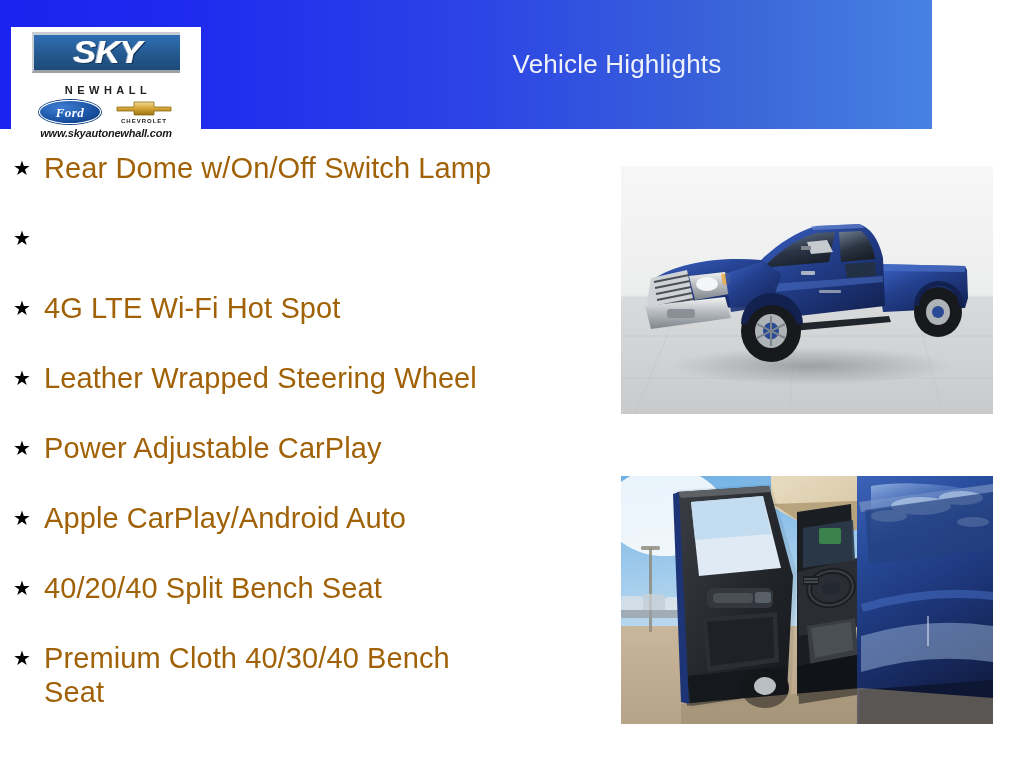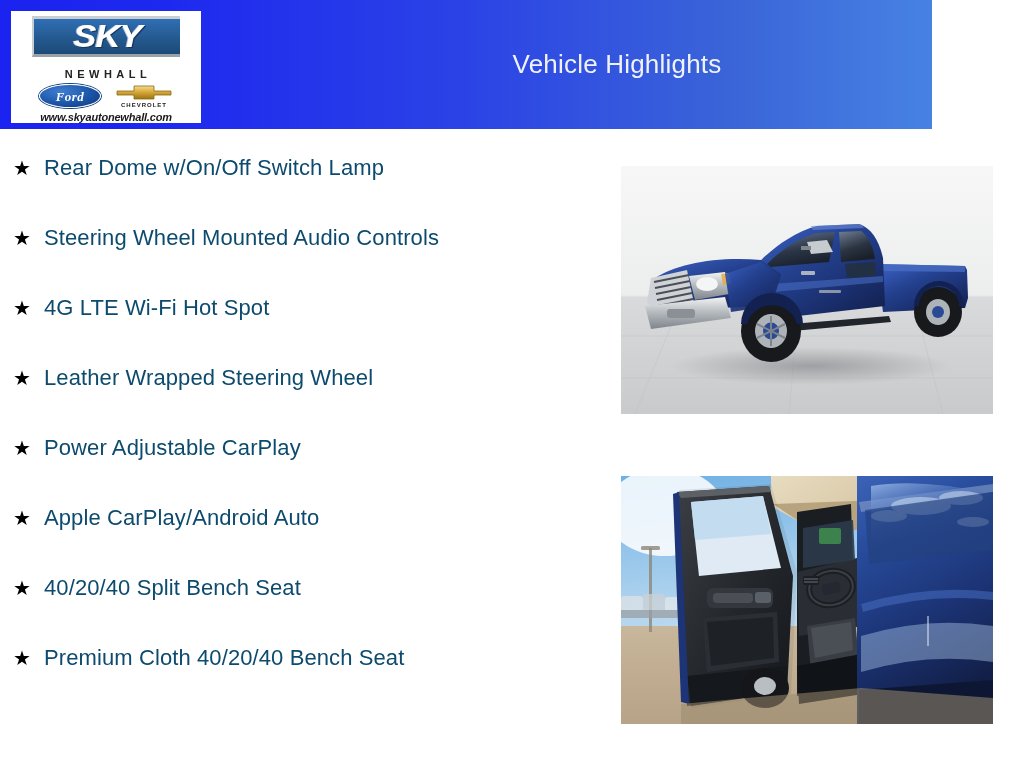--- a/index.html
+++ b/index.html
@@ -45,21 +45,21 @@
     font-size: 26px;
     font-weight: 400;
     letter-spacing: 0.2px;
     white-space: nowrap;
   }
 
   
   .logo-box {
     position: absolute;
     left: 11px;
-    top: 11px;
+    top: 27px;
     width: 190px;
     height: 112px;
     background: #ffffff;
     box-sizing: border-box;
     display: flex;
     flex-direction: column;
     align-items: center;
     justify-content: flex-start;
     padding-top: 5px;
     overflow: hidden;
@@ -175,22 +175,22 @@
   .bullet-star {
     flex: 0 0 auto;
     width: 31px;
     color: #000000;
     font-size: 20px;
     line-height: 34px;
     text-align: left;
   }
   .feature-text {
     flex: 1 1 auto;
-    color: #0c4a6e;
-    font-size: 22px;
+    color: #a16207;
+    font-size: 29px;
     line-height: 34px;
     letter-spacing: 0.1px;
     max-width: 466px;
   }
 
   
   .photo {
     position: absolute;
     width: 372px;
     height: 248px;
@@ -240,21 +240,20 @@
 
   <div class="features">
 
     <div class="feature-item">
       <span class="bullet-star">★</span>
       <span class="feature-text">Rear Dome w/On/Off Switch Lamp</span>
     </div>
 
     <div class="feature-item">
       <span class="bullet-star">★</span>
-      <span class="feature-text">Steering Wheel Mounted Audio Controls</span>
     </div>
 
     <div class="feature-item">
       <span class="bullet-star">★</span>
       <span class="feature-text">4G LTE Wi-Fi Hot Spot</span>
     </div>
 
     <div class="feature-item">
       <span class="bullet-star">★</span>
       <span class="feature-text">Leather Wrapped Steering Wheel</span>
@@ -270,21 +269,21 @@
       <span class="feature-text">Apple CarPlay/Android Auto</span>
     </div>
 
     <div class="feature-item">
       <span class="bullet-star">★</span>
       <span class="feature-text">40/20/40 Split Bench Seat</span>
     </div>
 
     <div class="feature-item">
       <span class="bullet-star">★</span>
-      <span class="feature-text">Premium Cloth 40/20/40 Bench Seat</span>
+      <span class="feature-text">Premium Cloth 40/30/40 Bench Seat</span>
     </div>
 
   </div>
 
   <div class="photo photo-1">
     <svg viewBox="0 0 372 248" preserveAspectRatio="none" aria-hidden="true">
       <defs>
         <linearGradient id="studiobg" x1="0" y1="0" x2="0" y2="1">
           <stop offset="0%" stop-color="#f7f7f7"></stop>
           <stop offset="52%" stop-color="#eceded"></stop>

